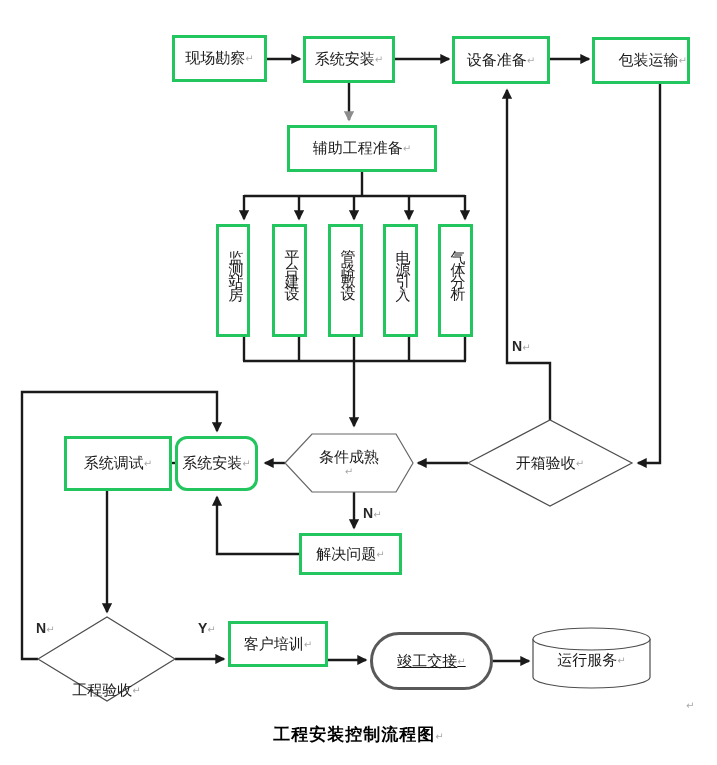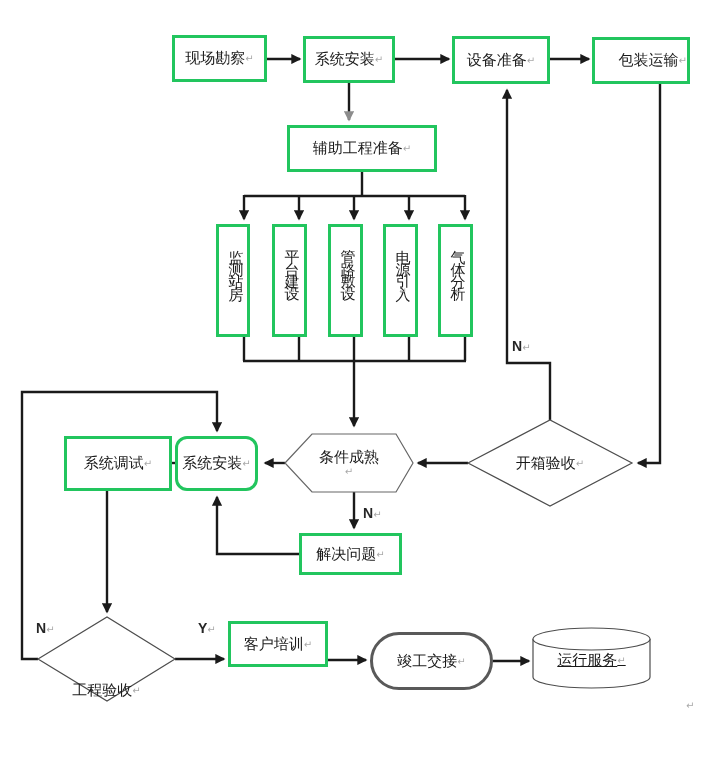--- a/index.html
+++ b/index.html
@@ -11,21 +11,21 @@
   .box{
     position:absolute;box-sizing:border-box;border:3px solid #22c55e;background:#fff;
     display:flex;align-items:center;justify-content:center;
     font-size:15px;white-space:nowrap;line-height:1.1;
   }
   .vbox{
     display:block;writing-mode:vertical-lr;text-orientation:upright;
     font-size:15px;letter-spacing:12px;padding-top:11px;line-height:33px;
     white-space:normal;
   }
-  .stadium{border-radius:29px;border-color:#595959;}
+  .stadium{border-radius:29px;border-color:#595959;text-decoration:underline;}
   .shape-label{
     position:absolute;display:flex;align-items:center;justify-content:center;
     font-size:15px;white-space:nowrap;background:transparent;line-height:1.1;
   }
   .edge-label{
     position:absolute;font-size:14px;color:#262626;white-space:nowrap;font-weight:bold;
   }
   .mark{color:#a9a9a9;font-size:10px;font-weight:normal;letter-spacing:0;}
   .vbox .mark{font-size:9px;}
   .title{
@@ -160,34 +160,37 @@
       <span class="mark">↵</span>
   </div>
   <div class="box" style="left:228px;top:621px;width:100px;height:46px;">
     <span>客户培训</span>
       <span class="mark">↵</span>
   </div>
   <div class="box stadium" style="left:370px;top:632px;width:123px;height:58px;">
     <span>竣工交接</span>
       <span class="mark">↵</span>
   </div>
-  <div class="shape-label" style="left:533px;top:637px;width:117px;height:46px;text-decoration:underline;">
+  <div class="shape-label" style="left:533px;top:637px;width:117px;height:46px;">
     <span>运行服务</span>
       <span class="mark">↵</span>
   </div>
 
   <div class="edge-label" style="left:512px;top:338px;">
     <span>N</span><span class="mark">↵</span>
   </div>
   <div class="edge-label" style="left:363px;top:505px;">
     <span>N</span><span class="mark">↵</span>
   </div>
   <div class="edge-label" style="left:36px;top:620px;">
     <span>N</span><span class="mark">↵</span>
   </div>
   <div class="edge-label" style="left:198px;top:620px;">
     <span>Y</span><span class="mark">↵</span>
   </div>
 
   <div class="lone-mark mark">↵</div>
 
+  <div class="title">
+    <span>工程安装控制流程图</span><span class="mark">↵</span>
+  </div>
 
 </div>
 
 </body></html>

